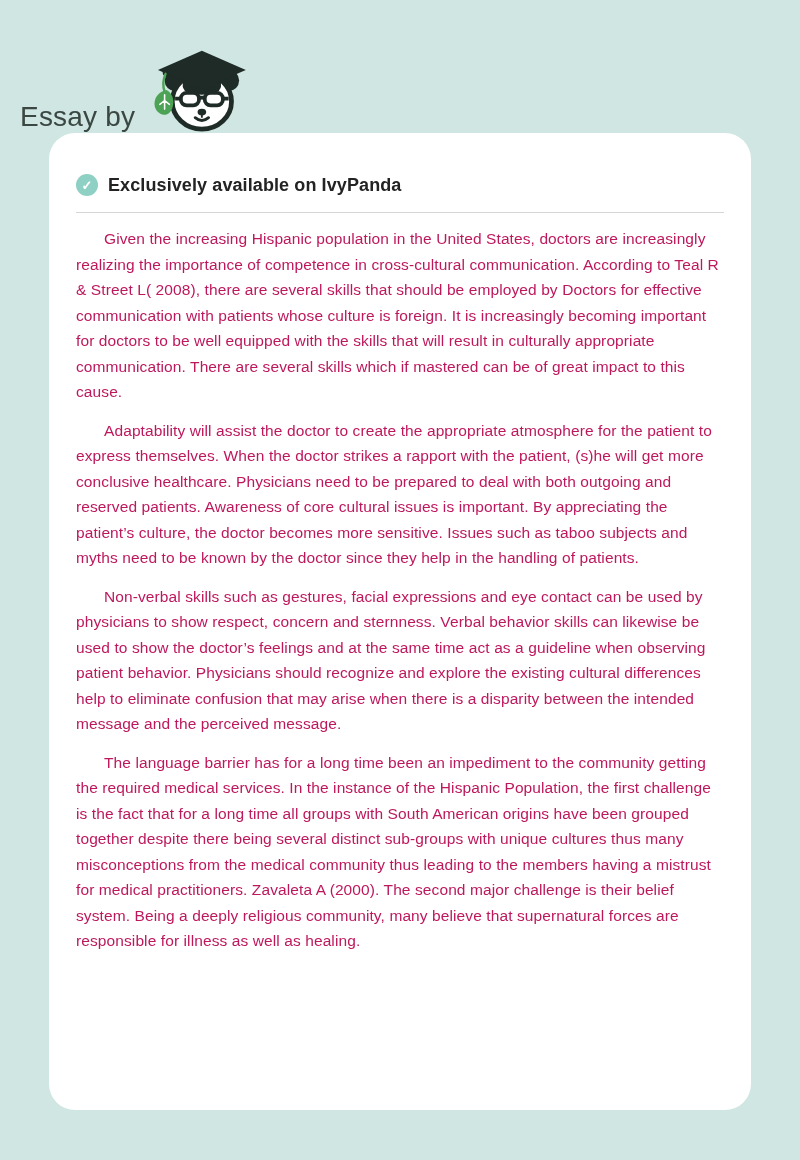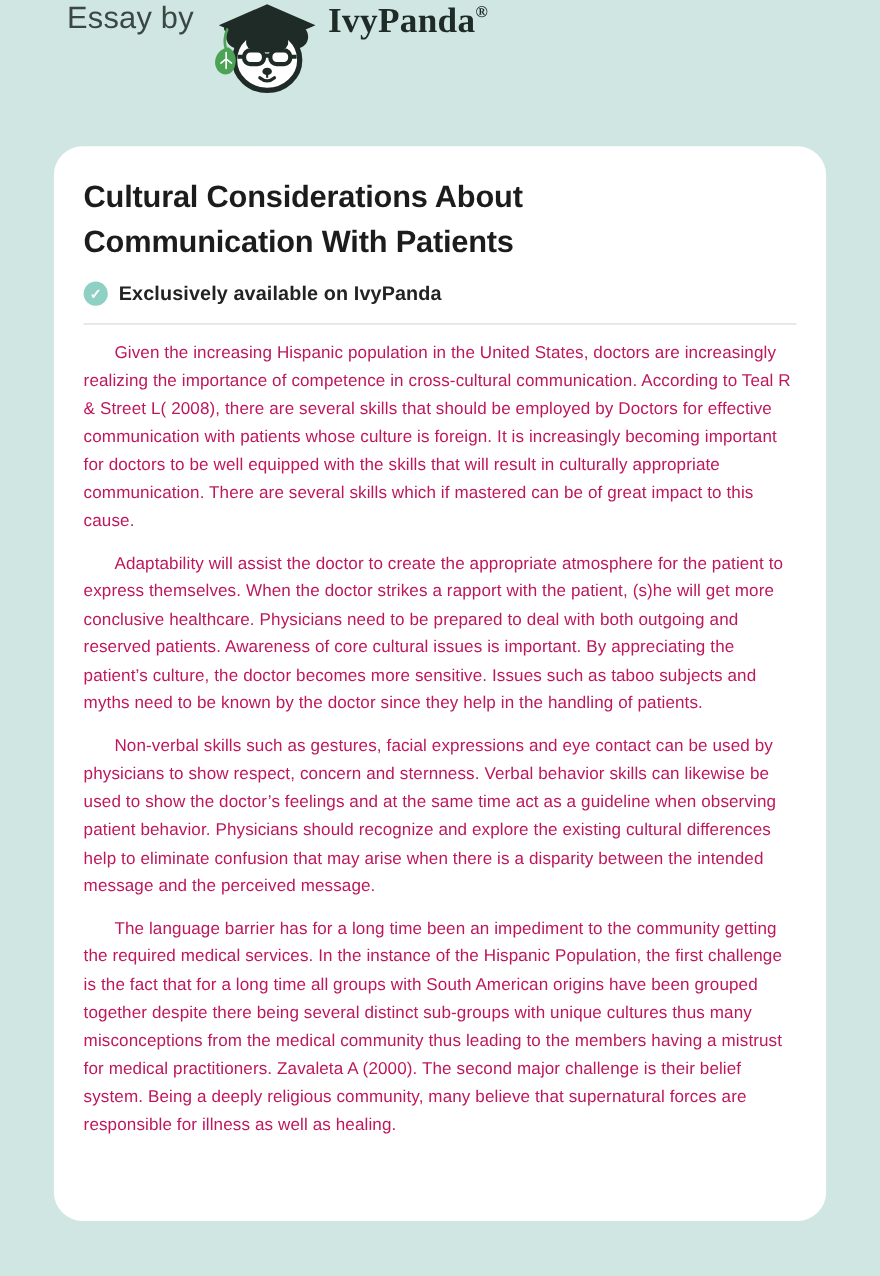--- a/index.html
+++ b/index.html
@@ -9,22 +9,22 @@
     background: #d0e6e2;
     font-family: "Liberation Sans", sans-serif;
     -webkit-font-smoothing: antialiased;
   }
   .page { width: 800px; height: 1160px; overflow: hidden; }
 
   
   .header {
     height: 133px;
     display: flex;
-    align-items: flex-start;
-    padding-left: 61px;
+    align-items: flex-end;
+    padding-left: 20px;
     box-sizing: border-box;
   }
   .essay-by {
     font-size: 28px;
     color: #3b4742;
     letter-spacing: 0.2px;
   }
   .logo {
     display: inline-block;
     width: 100px;
@@ -138,28 +138,23 @@
         <rect x="33" y="48" width="19" height="13" rx="6" fill="#ffffff" stroke="#1f2b26" stroke-width="4"></rect>
         <rect x="58" y="48" width="19" height="13" rx="6" fill="#ffffff" stroke="#1f2b26" stroke-width="4"></rect>
         <path d="M52,53 h6" stroke="#1f2b26" stroke-width="4"></path>
         <path d="M33,54 h-6 M77,54 h6" stroke="#1f2b26" stroke-width="4"></path>
 
         <ellipse cx="55" cy="68" rx="4.5" ry="3.5" fill="#1f2b26"></ellipse>
         <path d="M55,71 v3" stroke="#1f2b26" stroke-width="2"></path>
         <path d="M48,74 q7,6 14,0" stroke="#1f2b26" stroke-width="3" fill="none" stroke-linecap="round"></path>
       </svg>
     </span>
-    <span class="wordmark"><span>IvyPanda</span><sup>®</sup></span>
   </header>
 
   <main class="card">
-    <h1 class="title">
-      <span class="t-line">Cultural Considerations About</span>
-      <span class="t-line">Communication With Patients</span>
-    </h1>
 
     <div class="badge">
       <span class="badge-circle">✓</span>
       <span class="badge-text">Exclusively available on IvyPanda</span>
     </div>
 
     <hr class="divider">
 
     <p class="para">Given the increasing Hispanic population in the United States, doctors are increasingly realizing the importance of competence in cross-cultural communication. According to Teal R &amp; Street L( 2008), there are several skills that should be employed by Doctors for effective communication with patients whose culture is foreign. It is increasingly becoming important for doctors to be well equipped with the skills that will result in culturally appropriate communication. There are several skills which if mastered can be of great impact to this cause.</p>
     <p class="para">Adaptability will assist the doctor to create the appropriate atmosphere for the patient to express themselves. When the doctor strikes a rapport with the patient, (s)he will get more conclusive healthcare. Physicians need to be prepared to deal with both outgoing and reserved patients. Awareness of core cultural issues is important. By appreciating the patient’s culture, the doctor becomes more sensitive. Issues such as taboo subjects and myths need to be known by the doctor since they help in the handling of patients.</p>

